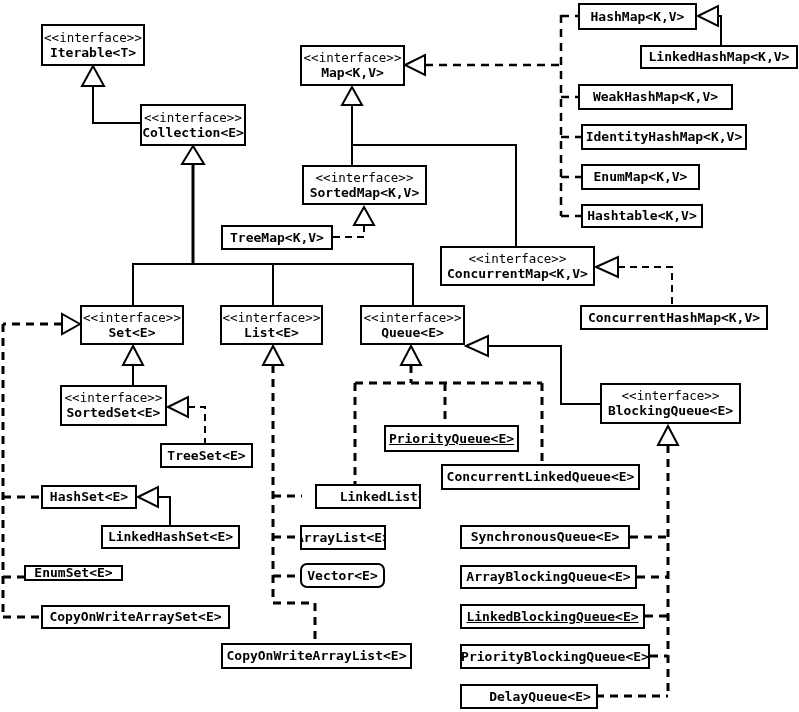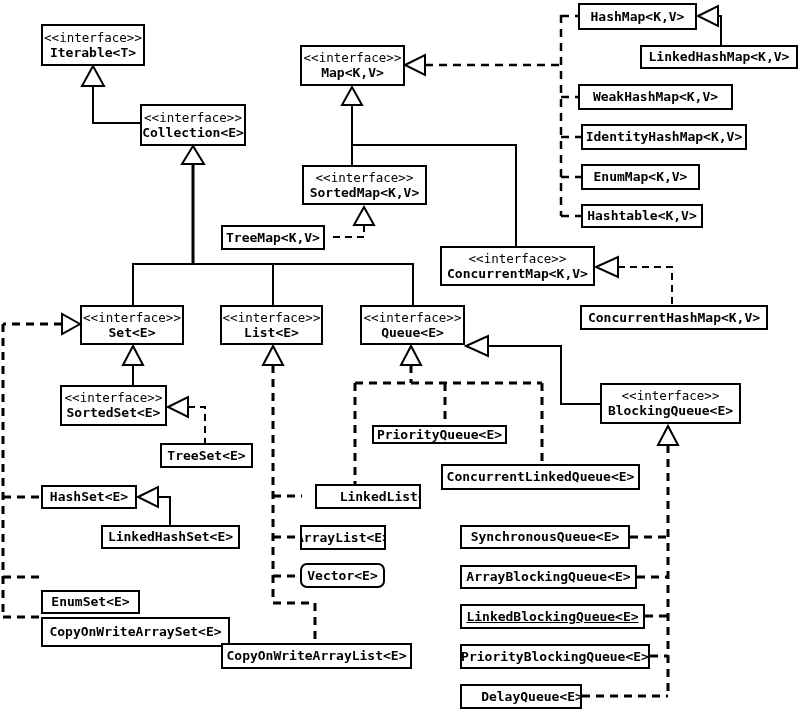--- a/index.html
+++ b/index.html
@@ -26,38 +26,38 @@
   #n-queue           {left:360px;top:305px;width:105px;height:40px;}
   #n-sortedset       {left:60px; top:385px;width:107px;height:41px;}
   #n-blockingqueue   {left:600px;top:383px;width:141px;height:41px;}
   
   #n-hashmap             {left:578px;top:3px;  width:119px;height:27px;}
   #n-linkedhashmap       {left:640px;top:45px; width:158px;height:24px;}
   #n-weakhashmap         {left:578px;top:84px; width:155px;height:26px;}
   #n-identityhashmap     {left:581px;top:124px;width:166px;height:26px;}
   #n-enummap             {left:581px;top:164px;width:119px;height:26px;}
   #n-hashtable           {left:581px;top:204px;width:122px;height:24px;}
-  #n-treemap             {left:221px;top:225px;width:104px;height:25px;}
+  #n-treemap             {left:221px;top:225px;width:112px;height:25px;}
   #n-concurrenthashmap   {left:580px;top:305px;width:188px;height:25px;}
   #n-treeset             {left:160px;top:443px;width:93px; height:25px;}
   #n-hashset             {left:41px; top:485px;width:96px; height:24px;}
   #n-linkedhashset       {left:101px;top:525px;width:139px;height:24px;}
-  #n-enumset             {left:41px; top:565px;width:99px; height:24px;margin-top:25px;}
-  #n-copyonwritearrayset {left:41px; top:605px;width:189px;height:30px;margin-top:12px;}
+  #n-enumset             {left:24px; top:565px;width:99px; height:16px;}
+  #n-copyonwritearrayset {left:41px; top:605px;width:189px;height:24px;}
   #n-linkedlist          {left:315px;top:484px;width:106px;height:25px;padding-left:45px;}
   #n-arraylist           {left:300px;top:525px;width:86px;height:25px;}
   #n-vector              {left:300px;top:563px;width:85px; height:25px;border-radius:7px;}
   #n-copyonwritearraylist{left:221px;top:643px;width:191px;height:26px;}
-  #n-priorityqueue       {left:372px;top:425px;width:135px;height:19px;}
+  #n-priorityqueue       {left:384px;top:425px;width:135px;height:27px;text-decoration:underline;}
   #n-concurrentlinkedqueue{left:441px;top:464px;width:199px;height:26px;}
   #n-synchronousqueue    {left:460px;top:525px;width:170px;height:24px;}
   #n-arrayblockingqueue  {left:460px;top:565px;width:177px;height:24px;}
   #n-linkedblockingqueue {left:460px;top:604px;width:185px;height:25px;text-decoration:underline;}
   #n-priorityblockingqueue{left:460px;top:644px;width:190px;height:25px;}
-  #n-delayqueue          {left:460px;top:684px;width:122px;height:25px;padding-left:22px;}
+  #n-delayqueue          {left:460px;top:684px;width:138px;height:25px;padding-left:22px;}
 </style>
 </head>
 <body>
 
 <div id="canvas">
 
   <svg id="edges" viewBox="0 0 799 712" xmlns="http://www.w3.org/2000/svg" fill="none" stroke="#000" stroke-width="2">
 
     <g>
       <polyline points="140,123 93,123 93,86"></polyline>

